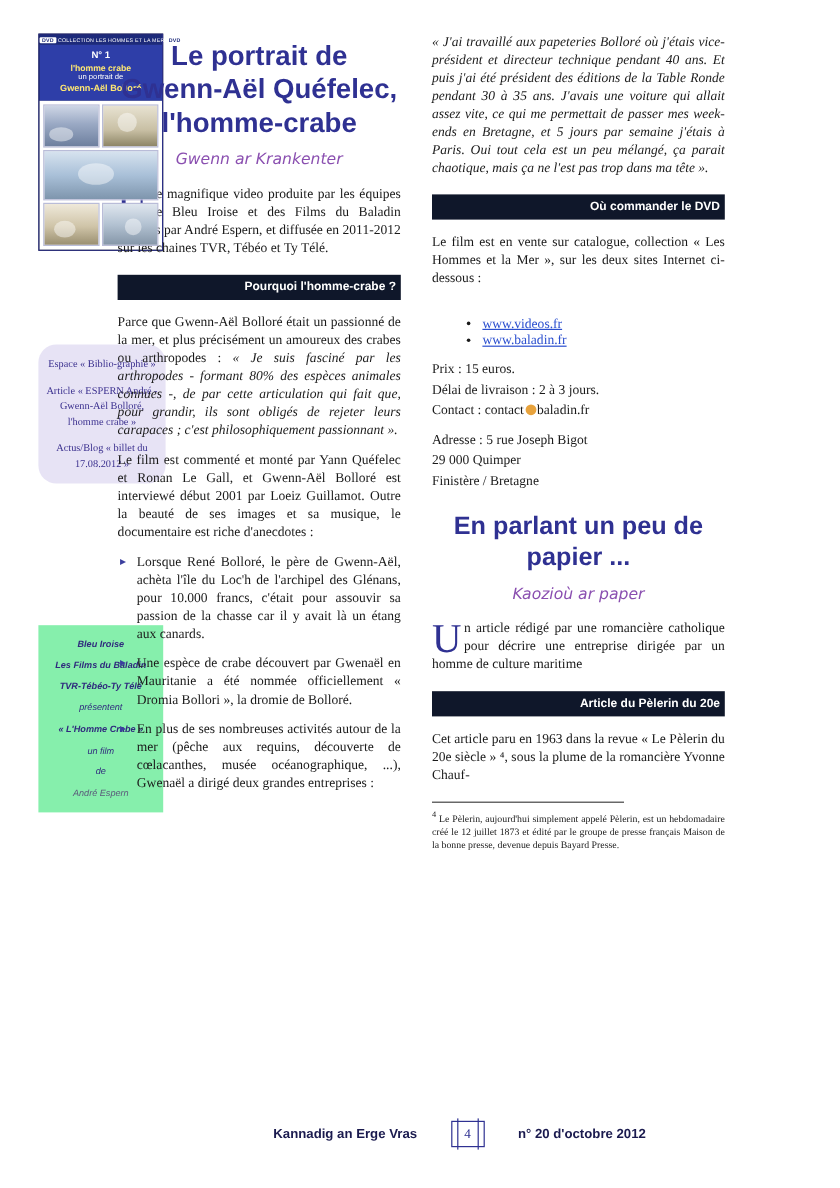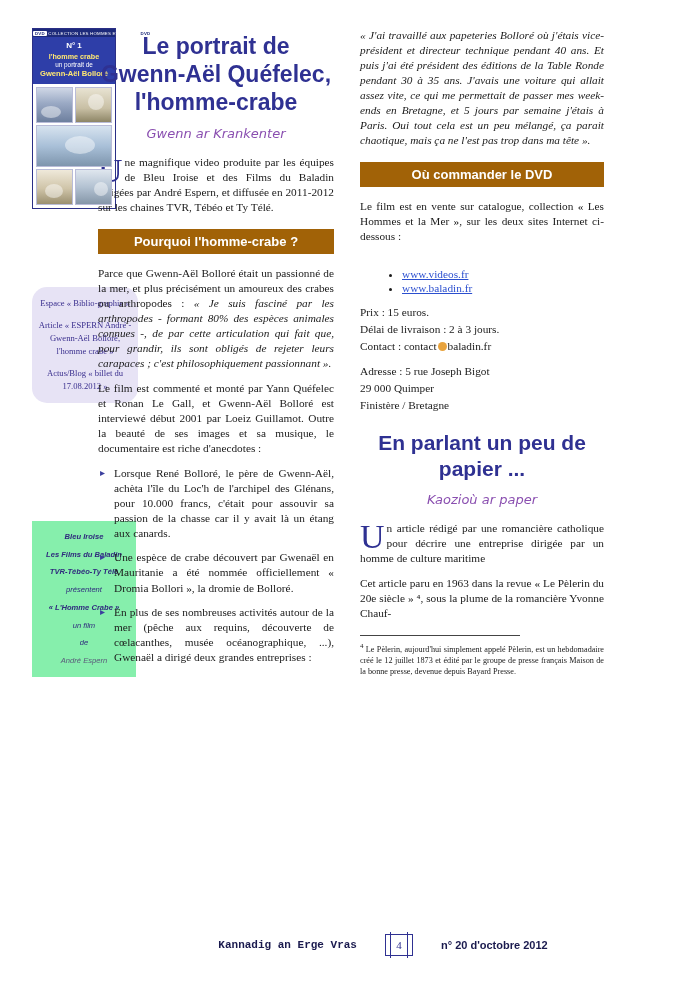--- a/index.html
+++ b/index.html
@@ -40,21 +40,21 @@
   }
   .col-right {
     width: 262px;
     flex: 0 0 262px;
     padding-left: 18px;
     box-sizing: border-box;
   }
 
   
   .dvd-cover {
-    width: 84px;
+    width: 104px;
     margin-left: -2px;
     border: 1px solid #2b2f86;
     background: #0f172a;
     box-sizing: border-box;
   }
   .dvd-topbar {
     background: #1d2a7a;
     color: #ffffff;
     font-family: "Liberation Sans", sans-serif;
     font-size: 4.4px;
@@ -171,26 +171,26 @@
   }
   .script-sub {
     font-family: "DejaVu Sans", sans-serif;
     color: #8a4fb0;
     font-size: 13px;
     font-style: italic;
     text-align: center;
     margin: 10px 0 14px 0;
   }
   .bar-head {
-    background: #a16207;
+    background: #0f172a;
     color: #ffffff;
     font-family: "Liberation Sans", sans-serif;
     font-weight: bold;
-    font-size: 13px;
-    text-align: center;
+    font-size: 10px;
+    text-align: right;
     padding: 5px 4px;
     margin: 14px 0 12px 0;
   }
   h2.big-title {
     font-family: "Liberation Sans", sans-serif;
     font-weight: bold;
     color: #2f3192;
     font-size: 21px;
     line-height: 1.25;
     text-align: center;
@@ -295,21 +295,21 @@
     bottom: 34px;
     display: flex;
     align-items: center;
     justify-content: center;
     gap: 28px;
     font-family: "Liberation Sans", sans-serif;
     font-weight: bold;
     font-size: 11px;
     color: #1a1a4e;
   }
-  .footer .left { margin-left: 66px; font-family: Liberation Mono, monospace; }
+  .footer .left { margin-left: 66px; }
   .pagebox {
     width: 26px;
     height: 20px;
     border: 1px solid #2f3192;
     display: flex;
     align-items: center;
     justify-content: center;
     font-family: "Liberation Serif", serif;
     font-weight: normal;
     font-size: 11px;
@@ -430,20 +430,21 @@
       <p class="info-line">29 000 Quimper</p>
       <p class="info-line">Finistère / Bretagne</p>
 
       <h2 class="big-title">En parlant un peu de papier ...</h2>
       <div class="script-sub">Kaozioù ar paper</div>
 
       <div class="dropcap-para">
         <span class="dropcap">U</span><span>n article rédigé par une romancière catholique pour décrire une entreprise dirigée par un homme de culture maritime</span>
       </div>
 
+      <div class="bar-head">Article du Pèlerin du 20e</div>
 
       <p class="body">Cet article paru en 1963 dans la revue « Le Pèlerin du 20e siècle » ⁴, sous la plume de la romancière Yvonne Chauf-</p>
 
       <hr class="footnote-rule">
       <p class="footnote"><span class="fn-sup">4</span> <span>Le Pèlerin, aujourd'hui simplement appelé Pèlerin, est un hebdomadaire créé le 12 juillet 1873 et édité par le groupe de presse français Maison de la bonne presse, devenue depuis Bayard Presse.</span></p>
     </div>
   </div>
 
   <div class="footer">
     <span class="left">Kannadig an Erge Vras</span>

